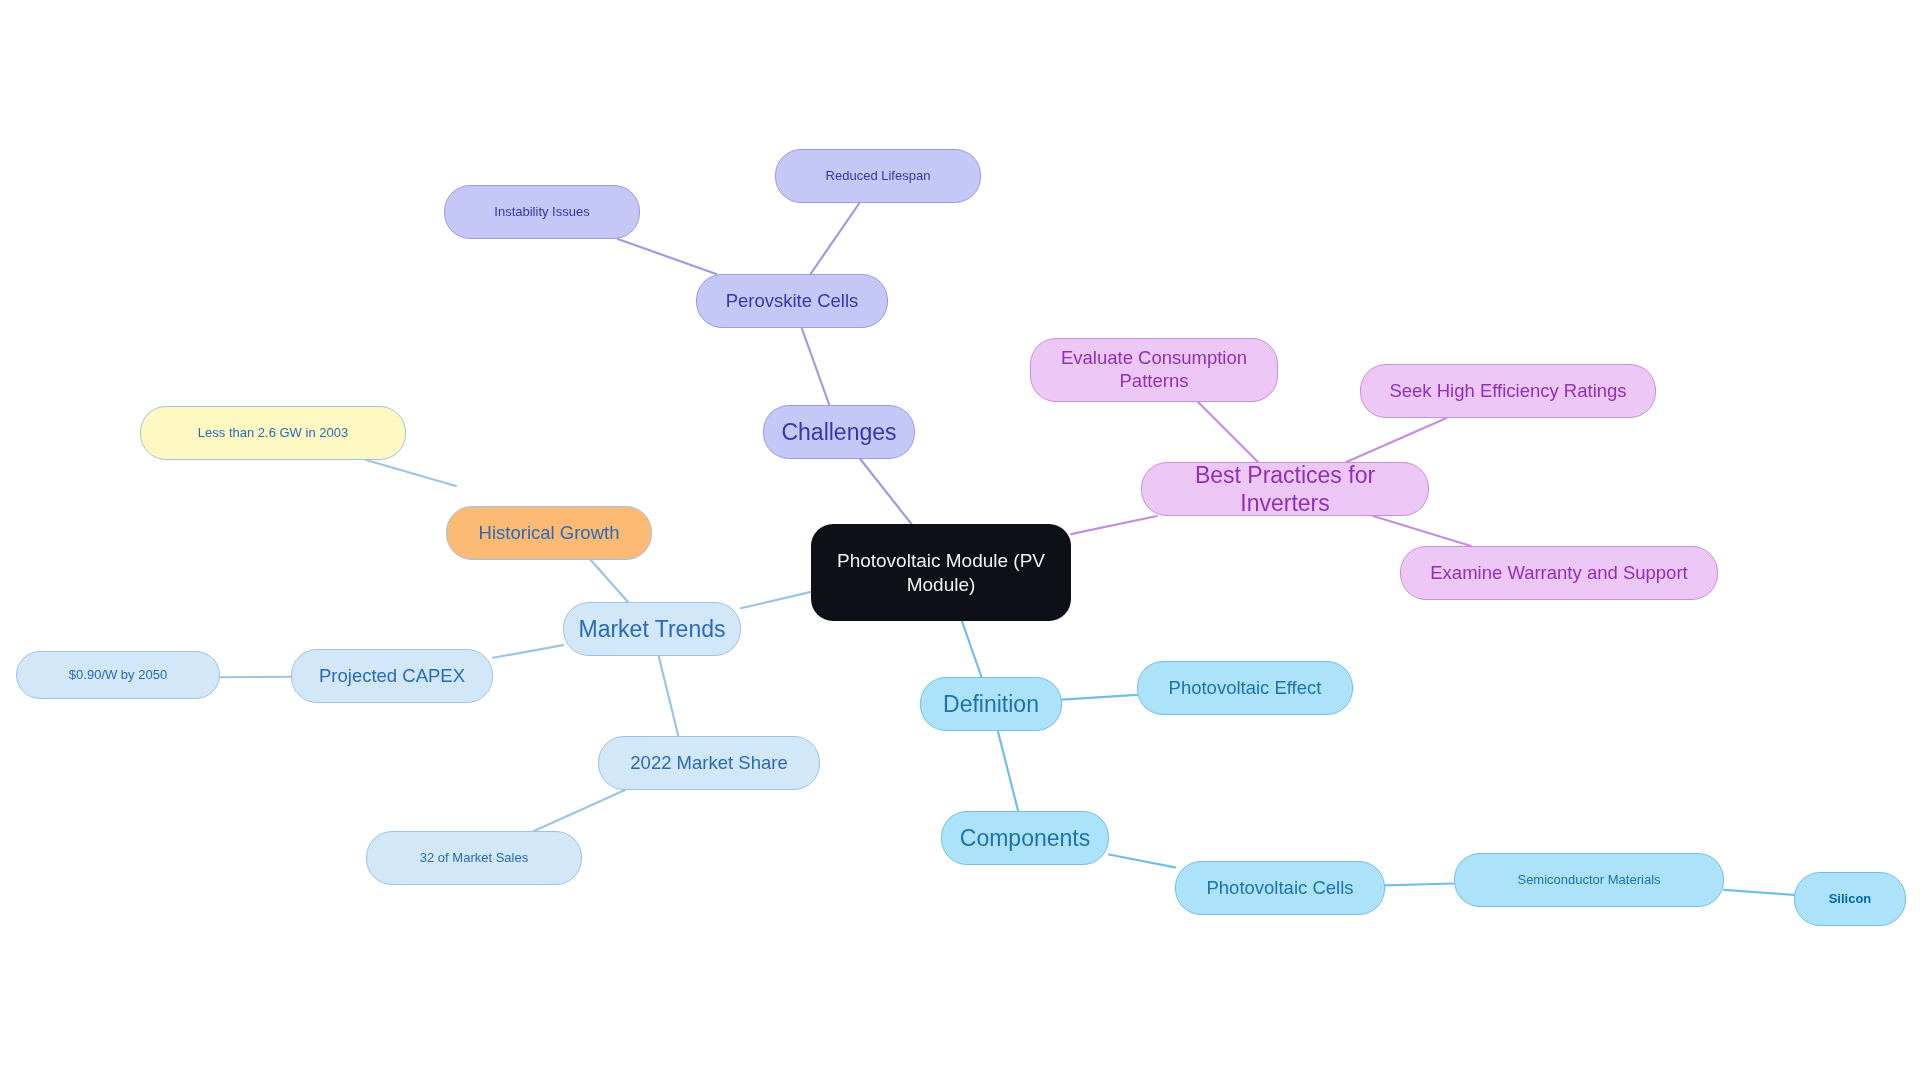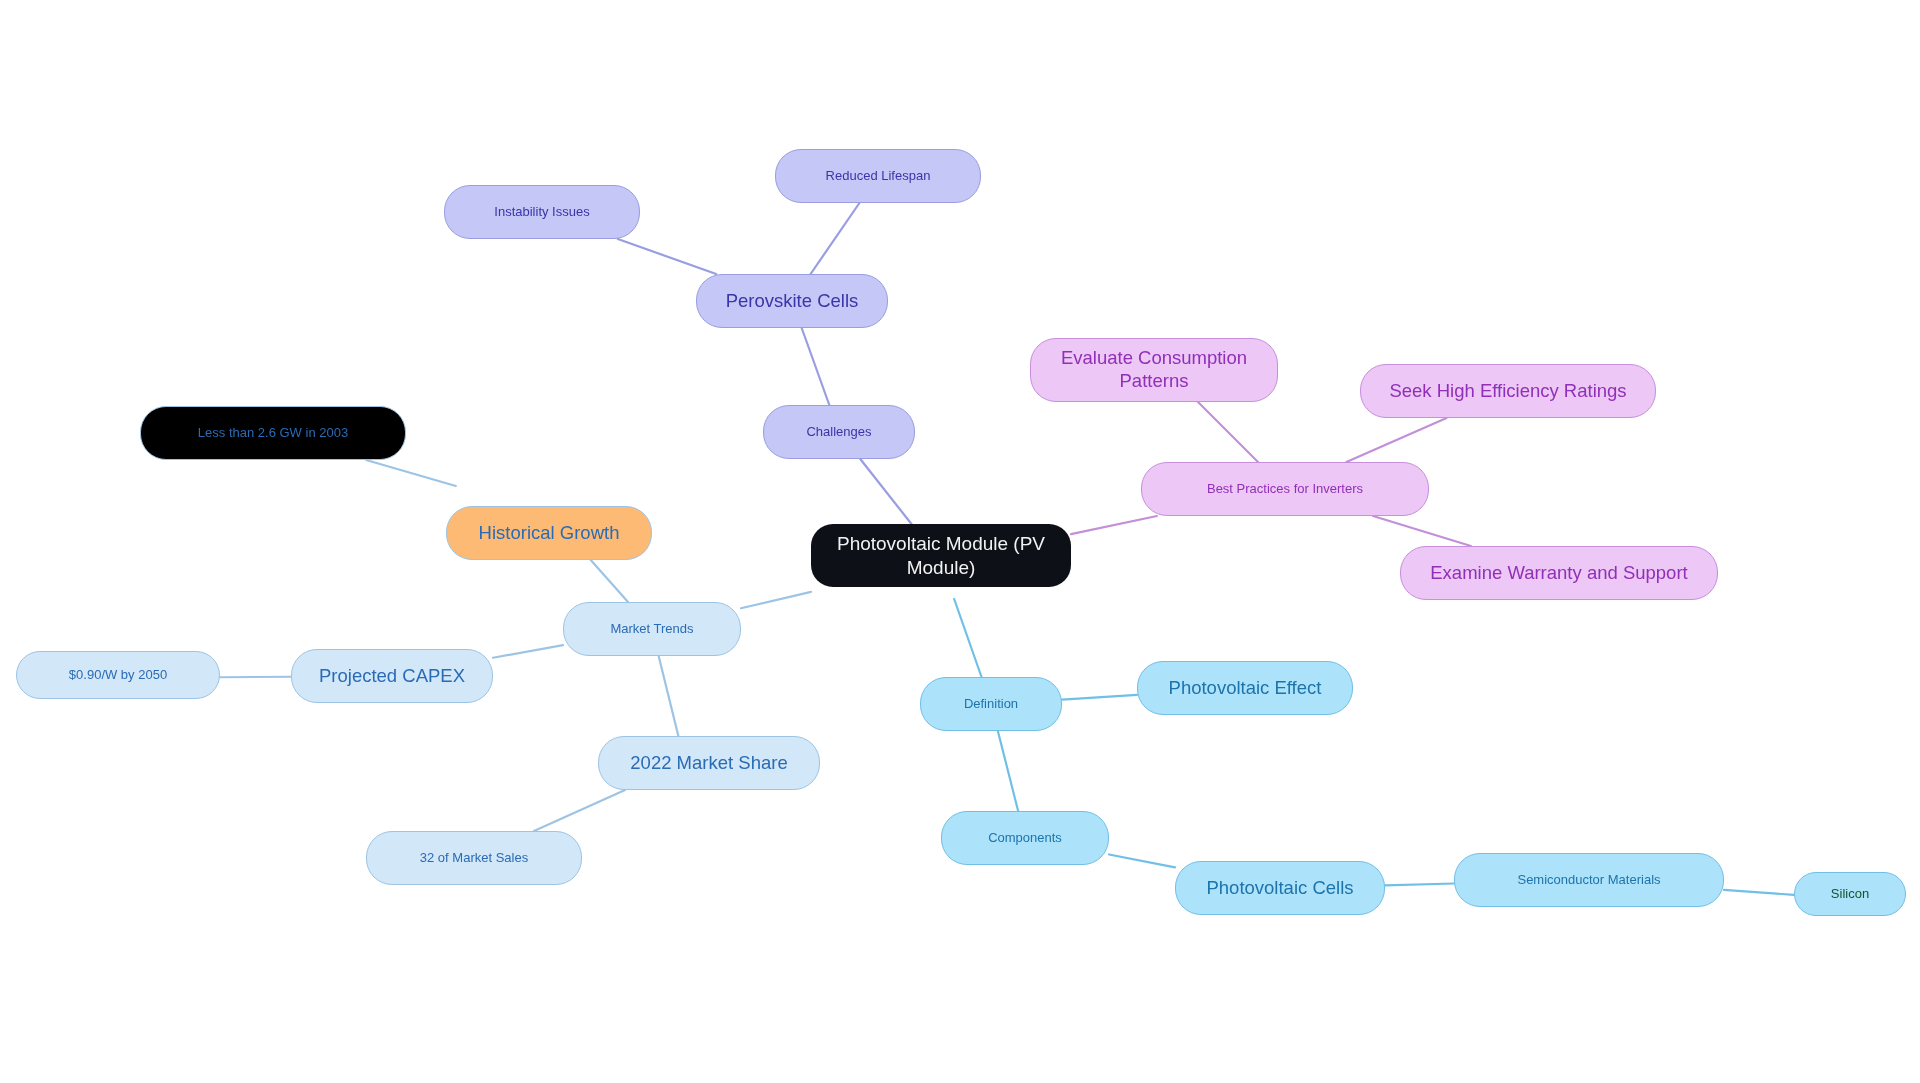--- a/index.html
+++ b/index.html
@@ -43,21 +43,21 @@
     z-index: 2;
   }
   .node.root {
     border-radius: 22px;
     border-width: 0;
     font-size: 19px;
     color: #f2f2f2;
     background: #0d1117;
     padding: 8px 18px;
   }
-  .node.lvl1 { font-size: 13px; }
+  .node.lvl1 { font-size: 23px; }
   .node.lvl2 { font-size: 18.5px; }
   .node.lvl3 { font-size: 13px; }
 </style>
 </head>
 <body>
 
 <div id="canvas">
   <svg id="edges" viewBox="0 0 1920 1083">
       <line x1="911.4633204633204" y1="524" x2="860.2664092664093" y2="459" stroke="#9a9de0" stroke-width="2.2" stroke-linecap="round"></line>
       <line x1="829.3129770992366" y1="405" x2="801.6870229007634" y2="328" stroke="#9a9de0" stroke-width="2.2" stroke-linecap="round"></line>
@@ -75,38 +75,38 @@
       <line x1="997.8507462686567" y1="731" x2="1018.1492537313433" y2="811" stroke="#71bfe6" stroke-width="2.2" stroke-linecap="round"></line>
       <line x1="1109" y1="854.4705882352941" x2="1175" y2="867.4117647058823" stroke="#71bfe6" stroke-width="2.2" stroke-linecap="round"></line>
       <line x1="1385" y1="885.2815533980582" x2="1454" y2="883.495145631068" stroke="#71bfe6" stroke-width="2.2" stroke-linecap="round"></line>
       <line x1="1724" y1="889.8275862068965" x2="1794" y2="894.9233716475096" stroke="#71bfe6" stroke-width="2.2" stroke-linecap="round"></line>
       <line x1="1071" y1="534.1017441860465" x2="1156.8896551724138" y2="516" stroke="#c28fd8" stroke-width="2.2" stroke-linecap="round"></line>
       <line x1="1258" y1="462" x2="1186" y2="390" stroke="#c28fd8" stroke-width="2.2" stroke-linecap="round"></line>
       <line x1="1346.438775510204" y1="462" x2="1446.561224489796" y2="418" stroke="#c28fd8" stroke-width="2.2" stroke-linecap="round"></line>
       <line x1="1373.0714285714287" y1="516" x2="1470.9285714285713" y2="546" stroke="#c28fd8" stroke-width="2.2" stroke-linecap="round"></line>
     </svg>
   <div id="node-layer">
-      <div class="node root" style="left: 811px; top: 524px; width: 260px; height: 63px; background: rgb(13, 17, 23); color: rgb(242, 242, 242);">Photovoltaic Module (PV
+      <div class="node root" style="left: 811px; top: 524px; width: 260px; height: 97px; background: rgb(13, 17, 23); color: rgb(242, 242, 242);">Photovoltaic Module (PV
 Module)</div>
       <div class="node lvl1" style="left: 763px; top: 405px; width: 152px; height: 54px; background: rgb(197, 199, 247); border-color: rgb(154, 157, 224); color: rgb(58, 53, 168);">Challenges</div>
       <div class="node lvl2" style="left: 696px; top: 274px; width: 192px; height: 54px; background: rgb(197, 199, 247); border-color: rgb(154, 157, 224); color: rgb(58, 53, 168);">Perovskite Cells</div>
       <div class="node lvl3" style="left: 444px; top: 185px; width: 196px; height: 54px; background: rgb(197, 199, 247); border-color: rgb(154, 157, 224); color: rgb(58, 53, 168);">Instability Issues</div>
       <div class="node lvl3" style="left: 775px; top: 149px; width: 206px; height: 54px; background: rgb(197, 199, 247); border-color: rgb(154, 157, 224); color: rgb(58, 53, 168);">Reduced Lifespan</div>
       <div class="node lvl1" style="left: 563px; top: 602px; width: 178px; height: 54px; background: rgb(210, 231, 248); border-color: rgb(157, 196, 228); color: rgb(42, 107, 181);">Market Trends</div>
       <div class="node lvl2" style="left: 446px; top: 486px; width: 206px; height: 54px; background: #fdba74; border-color: rgb(157, 196, 228); color: rgb(42, 107, 181); margin-top: 20px;">Historical Growth</div>
-      <div class="node lvl3" style="left: 140px; top: 406px; width: 266px; height: 54px; background: #000000; border-color: rgb(157, 196, 228); color: rgb(42, 107, 181);">Less than 2.6 GW in 2003</div>
+      <div class="node lvl3" style="left: 140px; top: 406px; width: 266px; height: 54px; background: #fef9c3; border-color: rgb(157, 196, 228); color: rgb(42, 107, 181);">Less than 2.6 GW in 2003</div>
       <div class="node lvl2" style="left: 291px; top: 649px; width: 202px; height: 54px; background: rgb(210, 231, 248); border-color: rgb(157, 196, 228); color: rgb(42, 107, 181);">Projected CAPEX</div>
       <div class="node lvl3" style="left: 16px; top: 651px; width: 204px; height: 48px; background: rgb(210, 231, 248); border-color: rgb(157, 196, 228); color: rgb(42, 107, 181);">$0.90/W by 2050</div>
       <div class="node lvl2" style="left: 598px; top: 736px; width: 222px; height: 54px; background: rgb(210, 231, 248); border-color: rgb(157, 196, 228); color: rgb(42, 107, 181);">2022 Market Share</div>
       <div class="node lvl3" style="left: 366px; top: 831px; width: 216px; height: 54px; background: rgb(210, 231, 248); border-color: rgb(157, 196, 228); color: rgb(42, 107, 181);">32 of Market Sales</div>
       <div class="node lvl1" style="left: 920px; top: 677px; width: 142px; height: 54px; background: rgb(173, 226, 251); border-color: rgb(113, 191, 230); color: rgb(28, 116, 171);">Definition</div>
       <div class="node lvl2" style="left: 1137px; top: 661px; width: 216px; height: 54px; background: rgb(173, 226, 251); border-color: rgb(113, 191, 230); color: rgb(28, 116, 171);">Photovoltaic Effect</div>
       <div class="node lvl1" style="left: 941px; top: 811px; width: 168px; height: 54px; background: rgb(173, 226, 251); border-color: rgb(113, 191, 230); color: rgb(28, 116, 171);">Components</div>
       <div class="node lvl2" style="left: 1175px; top: 861px; width: 210px; height: 54px; background: rgb(173, 226, 251); border-color: rgb(113, 191, 230); color: rgb(28, 116, 171);">Photovoltaic Cells</div>
       <div class="node lvl3" style="left: 1454px; top: 853px; width: 270px; height: 54px; background: rgb(173, 226, 251); border-color: rgb(113, 191, 230); color: rgb(28, 116, 171);">Semiconductor Materials</div>
-      <div class="node lvl3" style="left: 1794px; top: 872px; width: 112px; height: 44px; background: rgb(173, 226, 251); border-color: rgb(113, 191, 230); color: #14532d;">Silicon</div>
+      <div class="node lvl3" style="left: 1794px; top: 872px; width: 112px; height: 54px; background: rgb(173, 226, 251); border-color: rgb(113, 191, 230); color: #0369a1; font-weight: bold;">Silicon</div>
       <div class="node lvl1" style="left: 1141px; top: 462px; width: 288px; height: 54px; background: rgb(237, 199, 245); border-color: rgb(199, 143, 220); color: rgb(144, 48, 184);">Best Practices for Inverters</div>
       <div class="node lvl2" style="left: 1030px; top: 326px; width: 248px; height: 64px; background: rgb(237, 199, 245); border-color: rgb(199, 143, 220); color: rgb(144, 48, 184); margin-top: 12px;">Evaluate Consumption
 Patterns</div>
       <div class="node lvl2" style="left: 1360px; top: 364px; width: 296px; height: 54px; background: rgb(237, 199, 245); border-color: rgb(199, 143, 220); color: rgb(144, 48, 184);">Seek High Efficiency Ratings</div>
       <div class="node lvl2" style="left: 1400px; top: 546px; width: 318px; height: 54px; background: rgb(237, 199, 245); border-color: rgb(199, 143, 220); color: rgb(144, 48, 184);">Examine Warranty and Support</div>
     </div>
 </div>
 
 </body></html>

